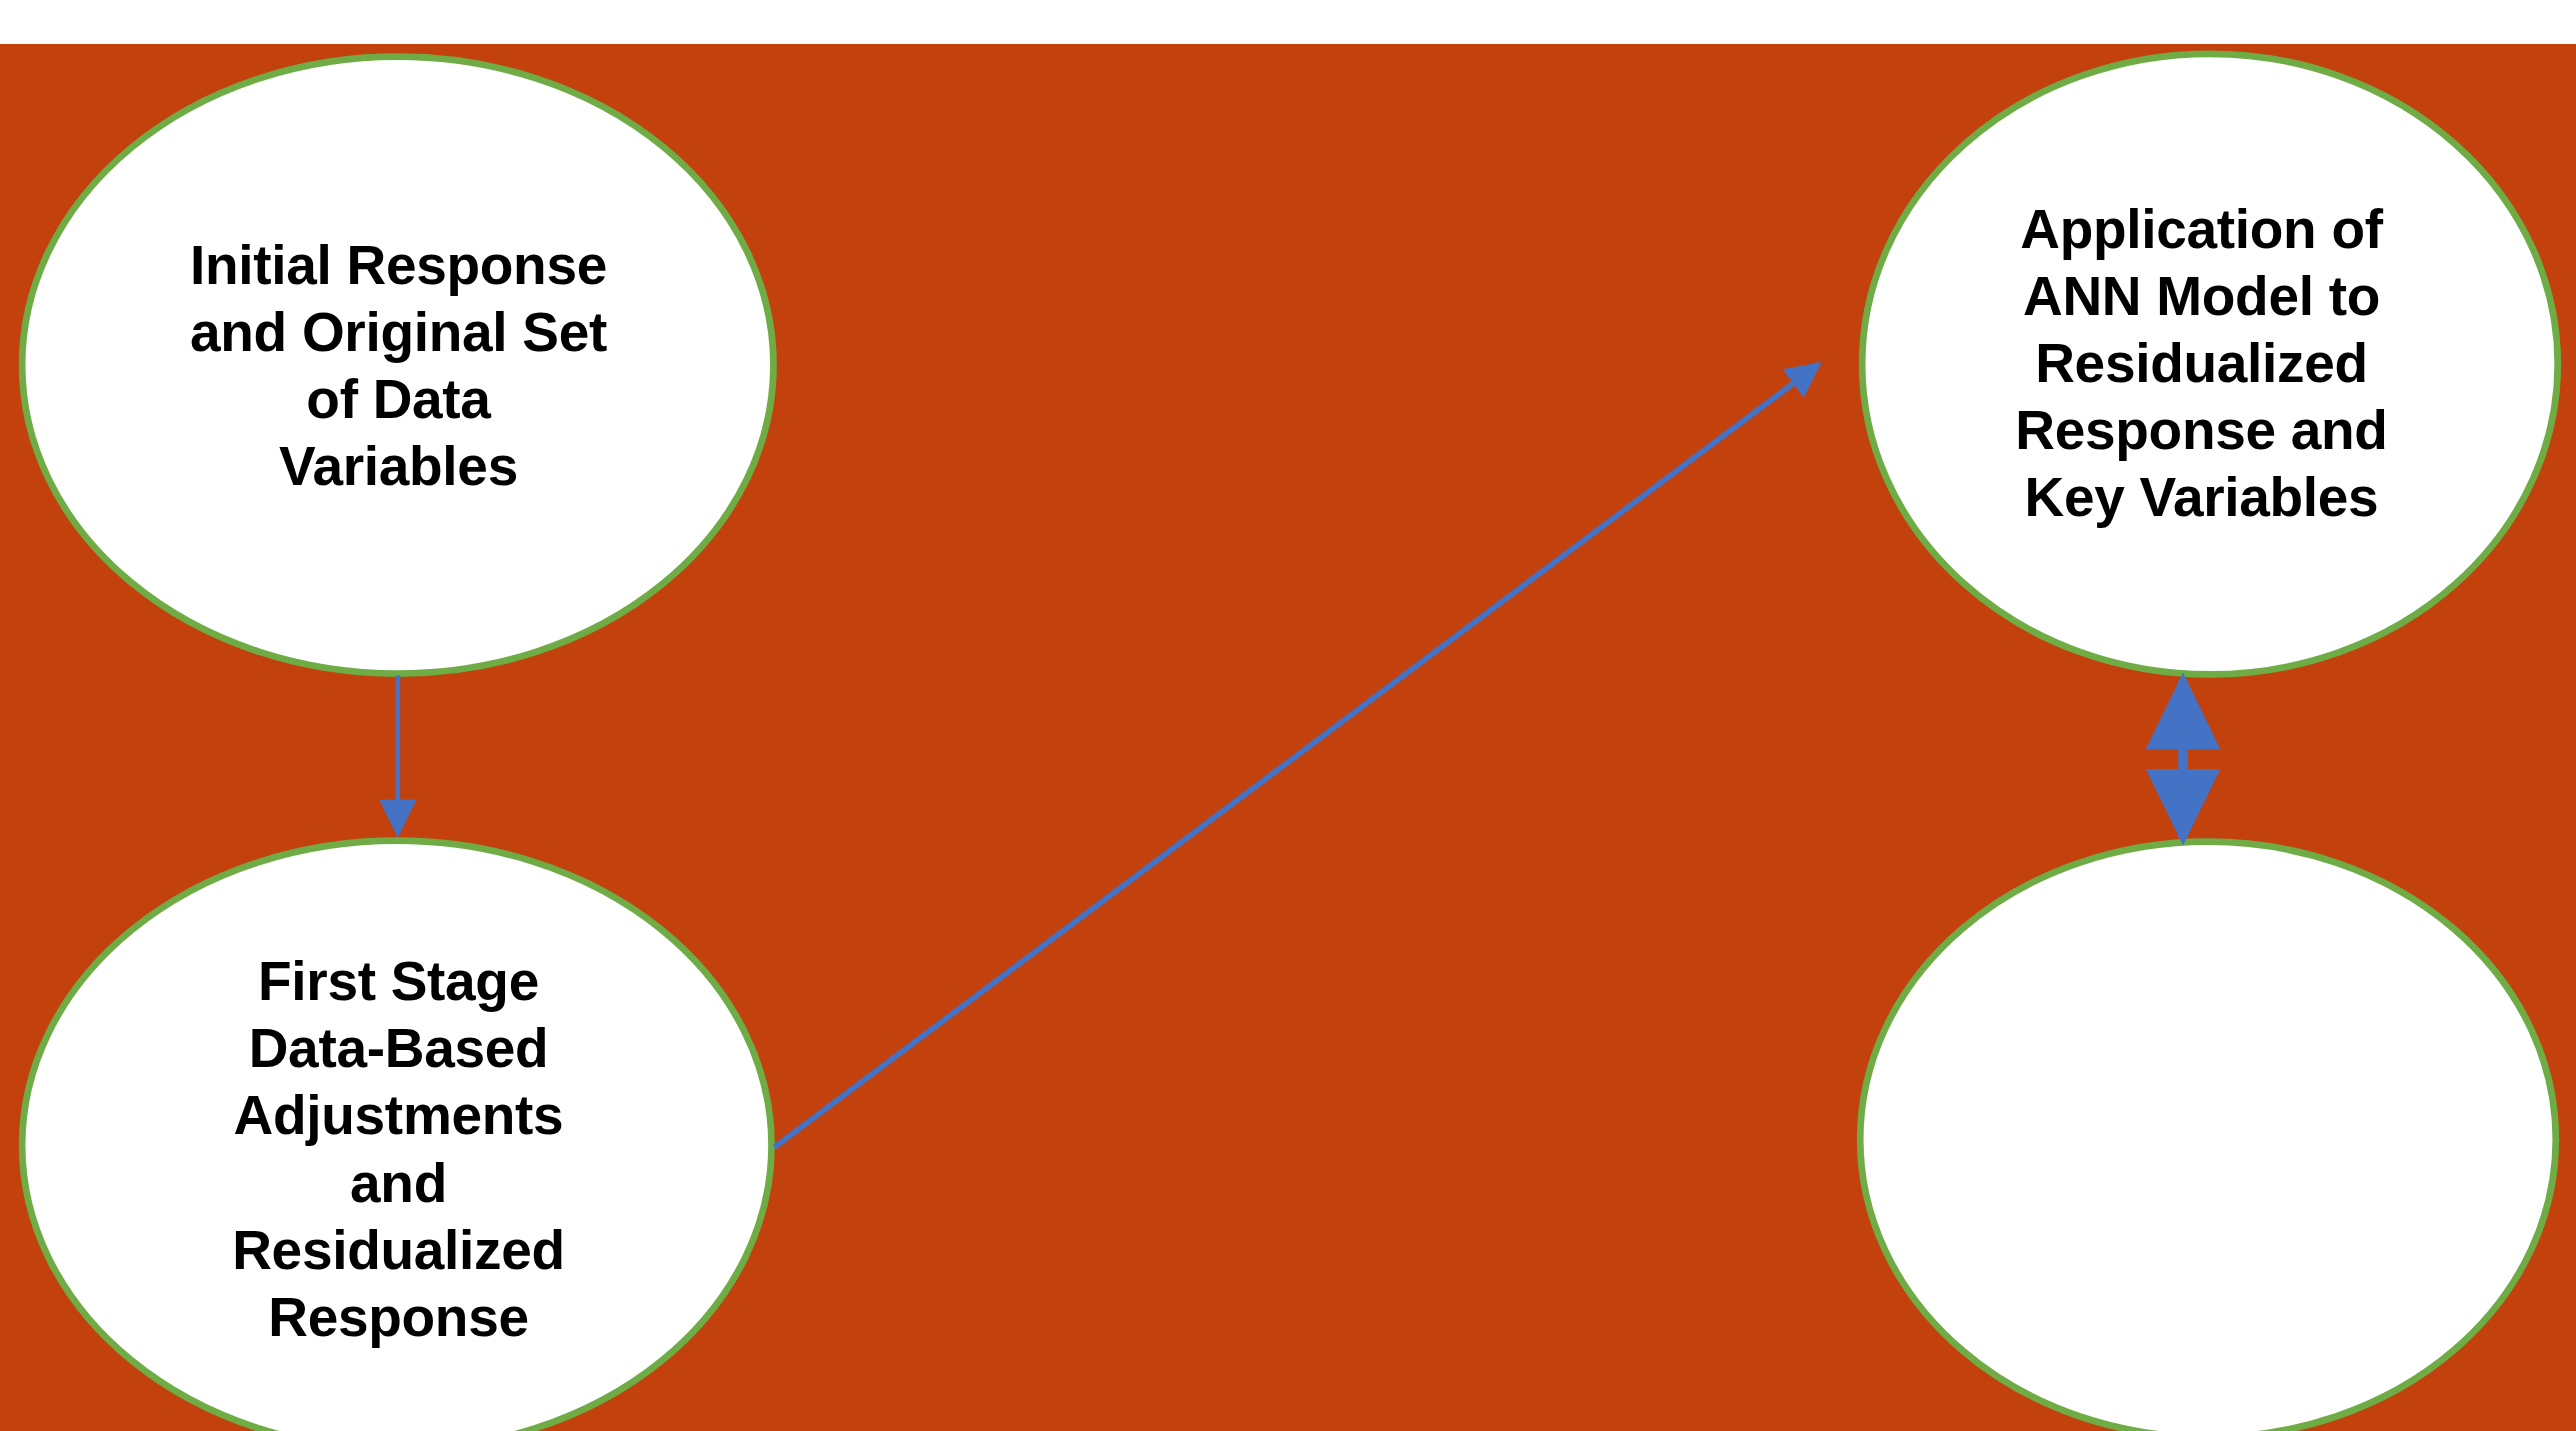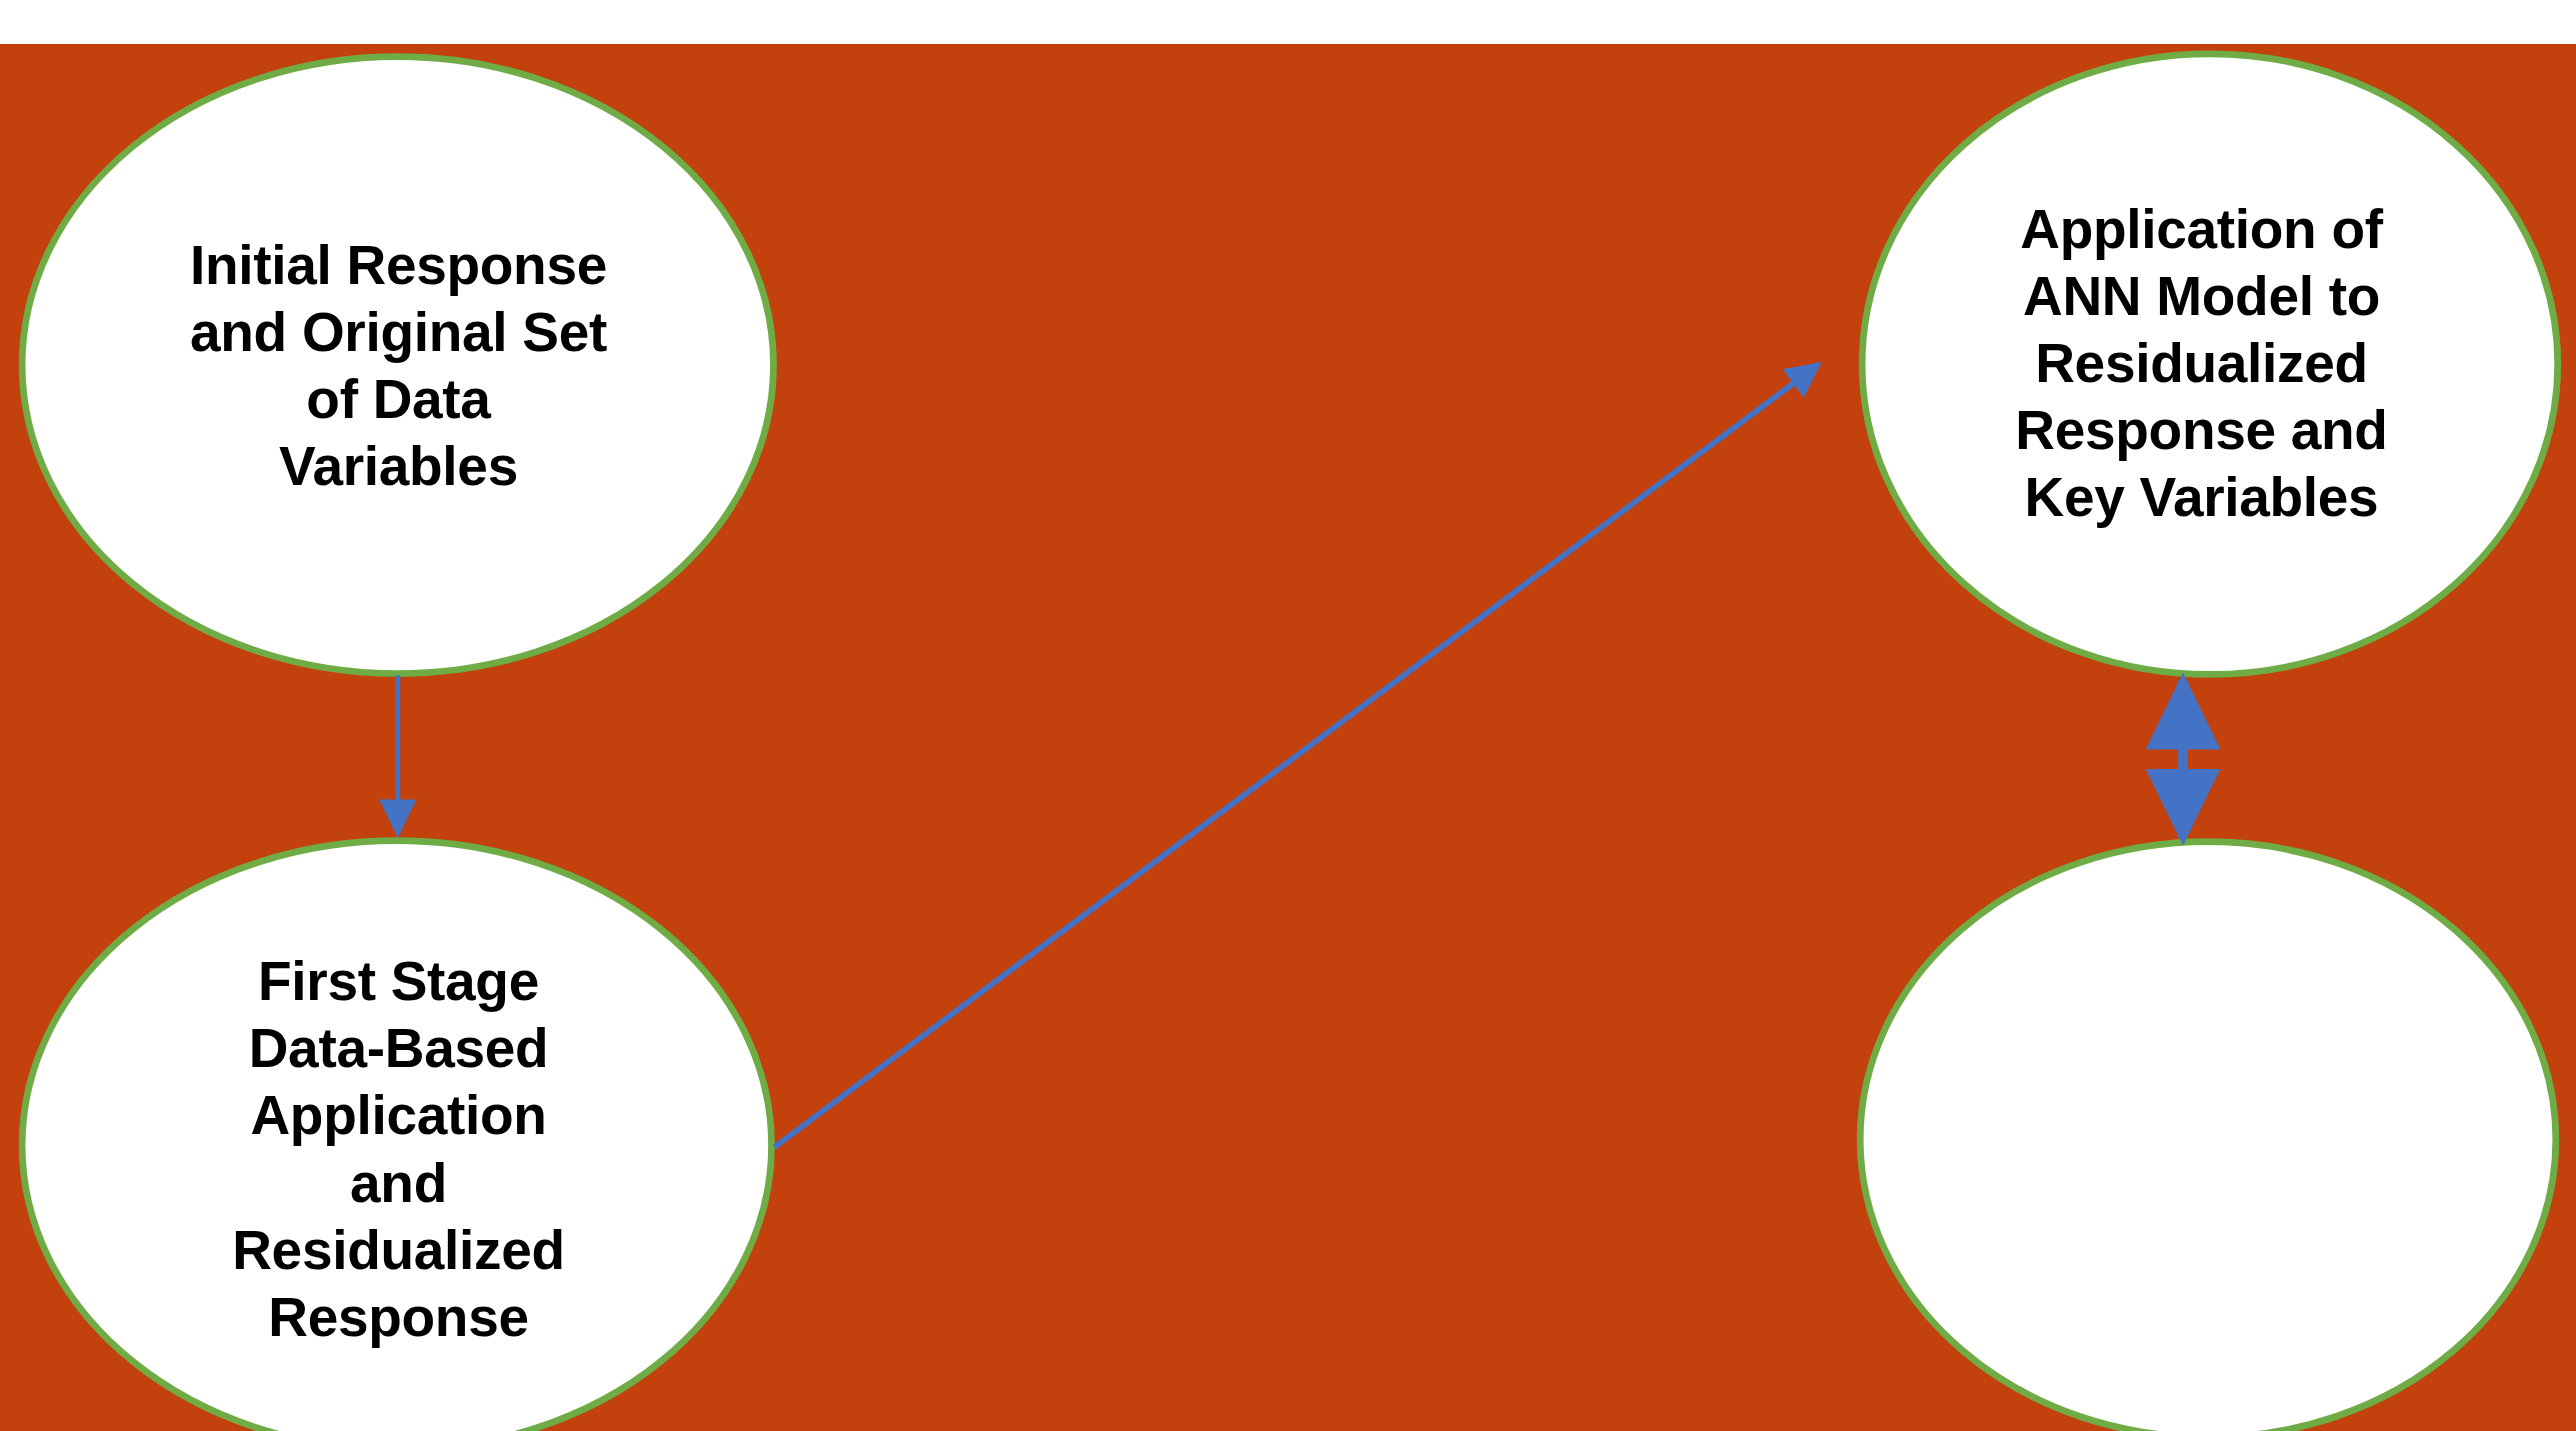--- a/index.html
+++ b/index.html
@@ -104,21 +104,21 @@
     <line x1="2272" y1="662" x2="2272" y2="826" stroke="#4472C4" stroke-width="10" marker-start="url(#arrow-thin-start)" marker-end="url(#arrow-thin)"></line>
   </svg>
 
   <div class="node-label" id="label-initial-response" style="color: rgb(0, 0, 0);">Initial Response
 and Original Set
 of Data
 Variables</div>
 
   <div class="node-label" id="label-first-stage" style="color: rgb(0, 0, 0);">First Stage
 Data-Based
-Application
+Adjustments
 and
 Residualized
 Response</div>
 
   <div class="node-label" id="label-ann-application" style="color: rgb(0, 0, 0);">Application of
 ANN Model to
 Residualized
 Response and
 Key Variables</div>
 

